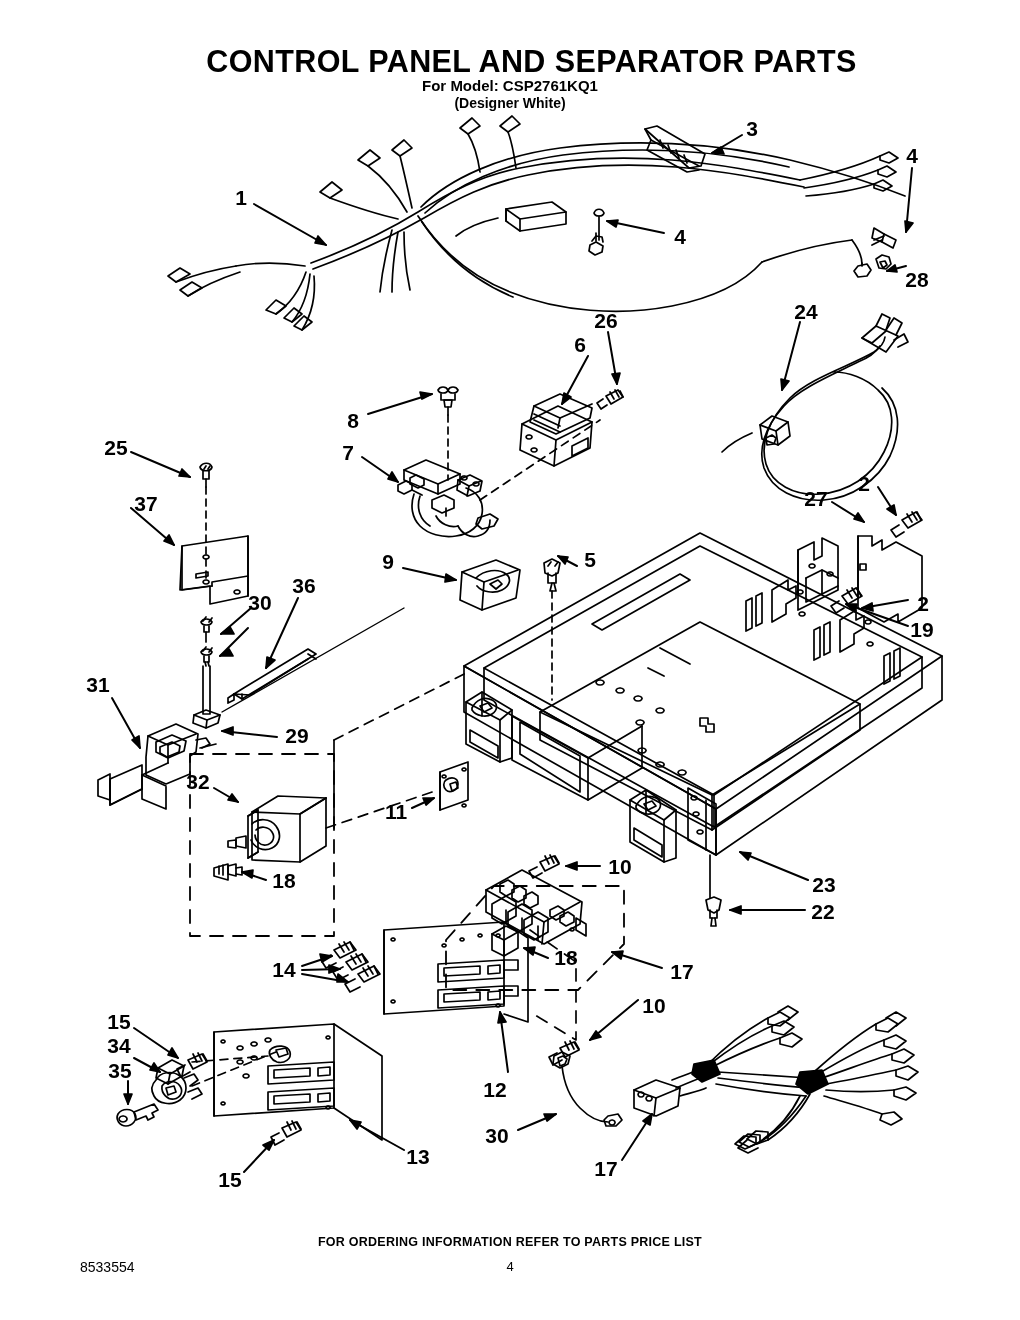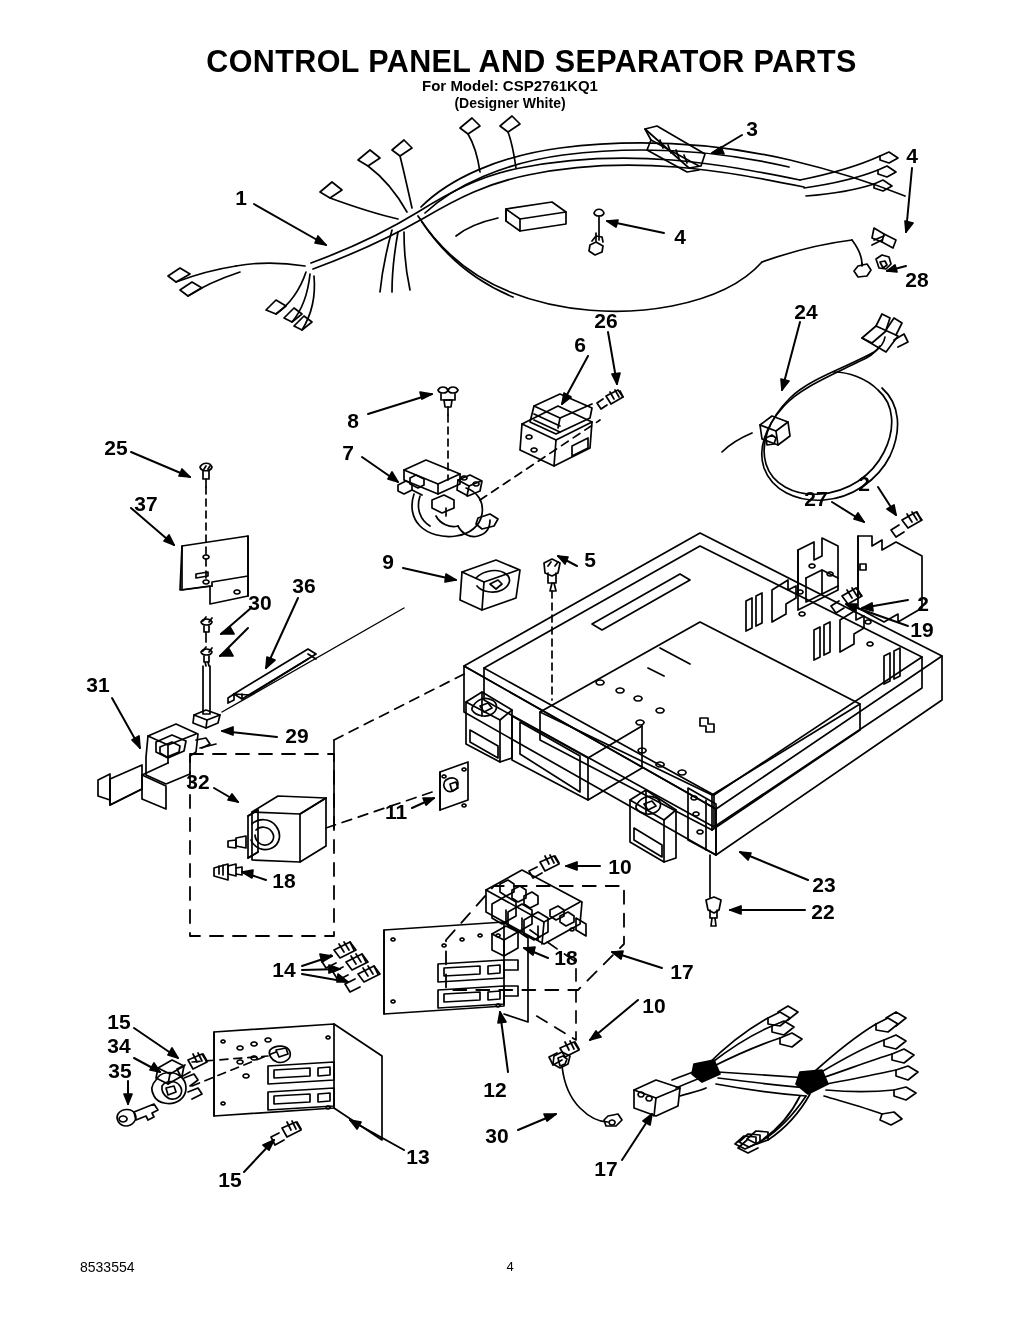--- a/index.html
+++ b/index.html
@@ -763,16 +763,17 @@
       <div class="callout" style="left: 119px; top: 1021px;">15</div>
       <div class="callout" style="left: 119px; top: 1045px;">34</div>
       <div class="callout" style="left: 120px; top: 1070px;">35</div>
       <div class="callout" style="left: 495px; top: 1089px;">12</div>
       <div class="callout" style="left: 497px; top: 1135px;">30</div>
       <div class="callout" style="left: 418px; top: 1156px;">13</div>
       <div class="callout" style="left: 606px; top: 1168px;">17</div>
       <div class="callout" style="left: 230px; top: 1179px;">15</div>
     </div>
 
+  <div id="footer-note">FOR ORDERING INFORMATION REFER TO PARTS PRICE LIST</div>
   <div id="footer-docnum">8533554</div>
   <div id="footer-page">4</div>
 
 </div>
 
 </body></html>

